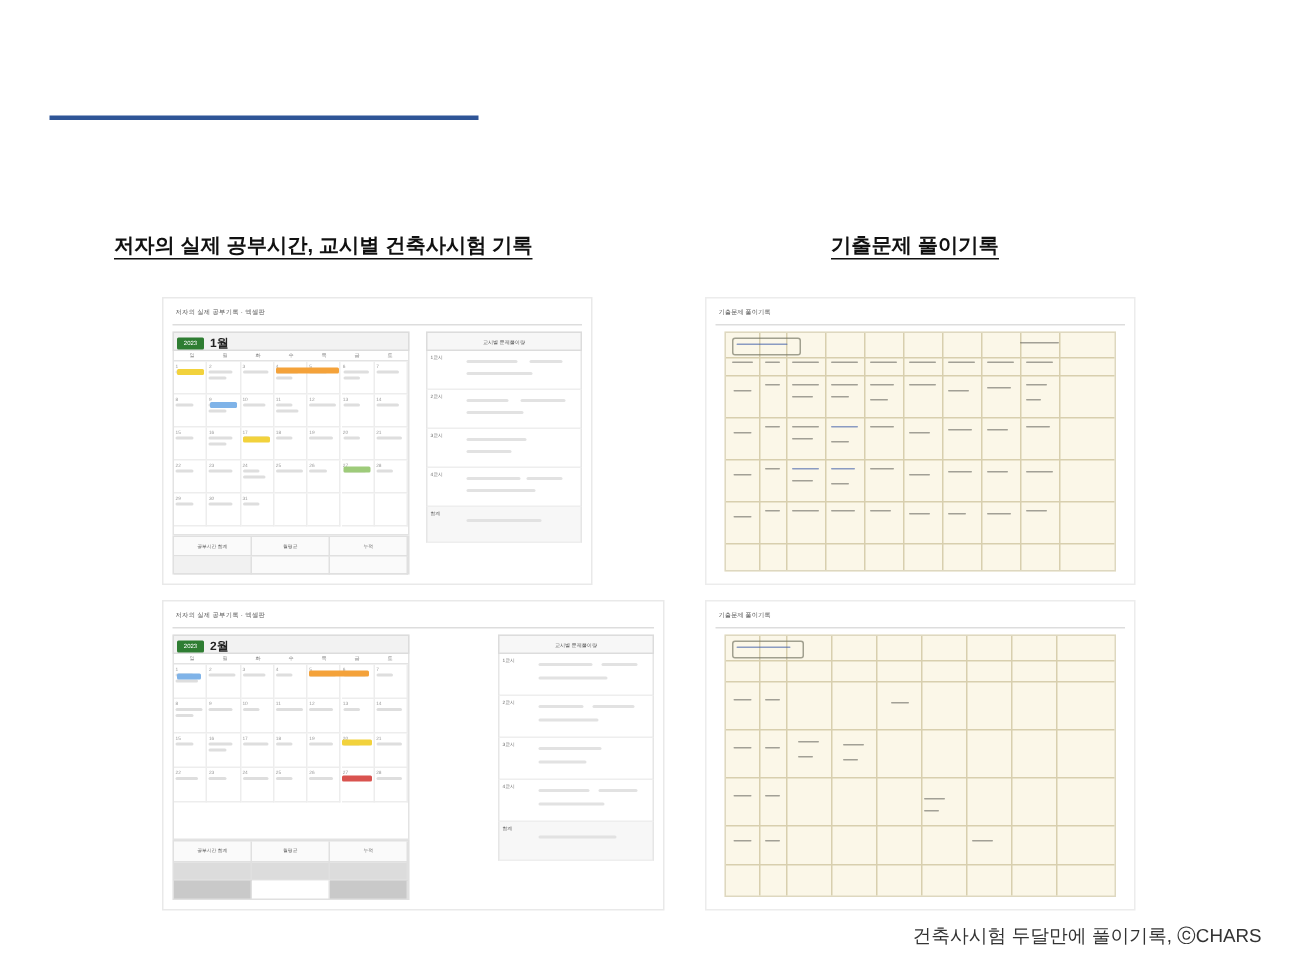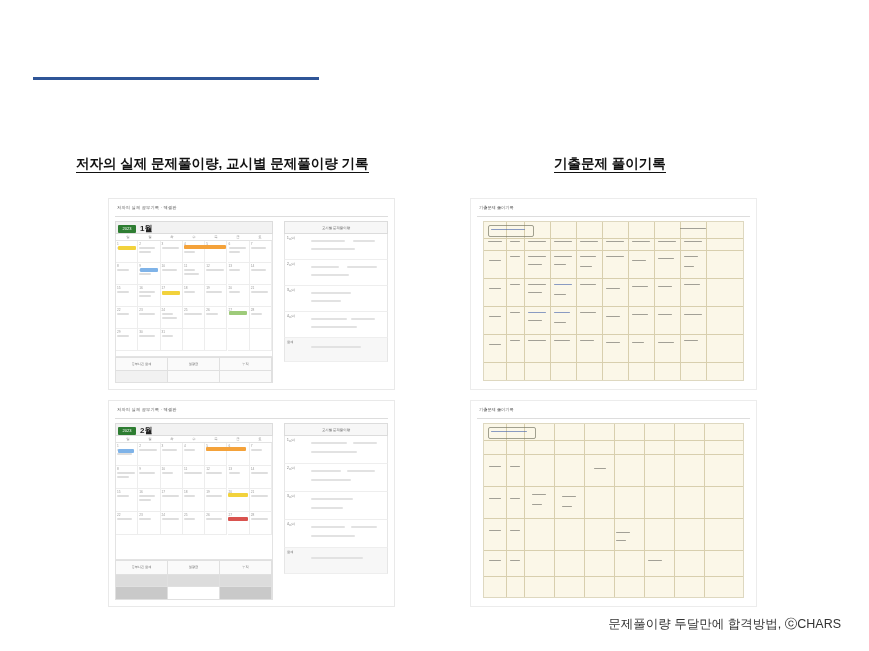--- a/index.html
+++ b/index.html
@@ -308,21 +308,21 @@
   }
 </style>
 </head>
 <body>
 
 <div class="slide">
 
   <div class="title-underline"></div>
 
   <div class="col-heading heading-left">
-    <span class="hl">저자의 실제 문제풀이량, 교시별 문제풀이량 기록</span>
+    <span class="hl">저자의 실제 공부시간, 교시별 건축사시험 기록</span>
   </div>
   <div class="col-heading heading-right">
     <span class="hl">기출문제 풀이기록</span>
   </div>
 
   <div class="panel cal" style="left:108px; top:198px; width:285px; height:190px;">
     <div class="cal-header">저자의 실제 공부기록 · 엑셀판</div>
     <div class="cal-rule"></div>
     <div class="cal-body">
 
@@ -527,21 +527,21 @@
           <span class="ln" style="left:26px; top:14px; width:46px;"></span>
         </div>
         <div class="side-row" style="top:117px; height:24px; background:#f7f7f7;">
           <span class="lbl">합계</span>
           <span class="ln" style="left:26px; top:8px;  width:50px;"></span>
         </div>
       </div>
     </div>
   </div>
 
-  <div class="panel cal" style="left:108px; top:400px; width:285px; height:205px;">
+  <div class="panel cal" style="left:108px; top:400px; width:285px; height:205px;padding-left:48px;">
     <div class="cal-header">저자의 실제 공부기록 · 엑셀판</div>
     <div class="cal-rule"></div>
     <div class="cal-body">
 
       <div class="cal-grid">
         <div class="cal-monthbar">
           <div class="yr">2023</div>
           <div class="mon">2월</div>
         </div>
 
@@ -850,15 +850,15 @@
       <div class="scribble" style="left:26px; top:106px; width:10px;"></div>
       <div class="scribble" style="left:132px;top:108px; width:14px;"></div>
       <div class="scribble" style="left:132px;top:116px; width:10px;"></div>
 
       <div class="scribble" style="left:5px;  top:136px; width:12px;"></div>
       <div class="scribble" style="left:26px; top:136px; width:10px;"></div>
       <div class="scribble" style="left:164px;top:136px; width:14px;"></div>
     </div>
   </div>
 
-  <div class="footer">문제풀이량 두달만에 합격방법, ⓒCHARS</div>
+  <div class="footer">건축사시험 두달만에 풀이기록, ⓒCHARS</div>
 
 </div>
 
 </body></html>

